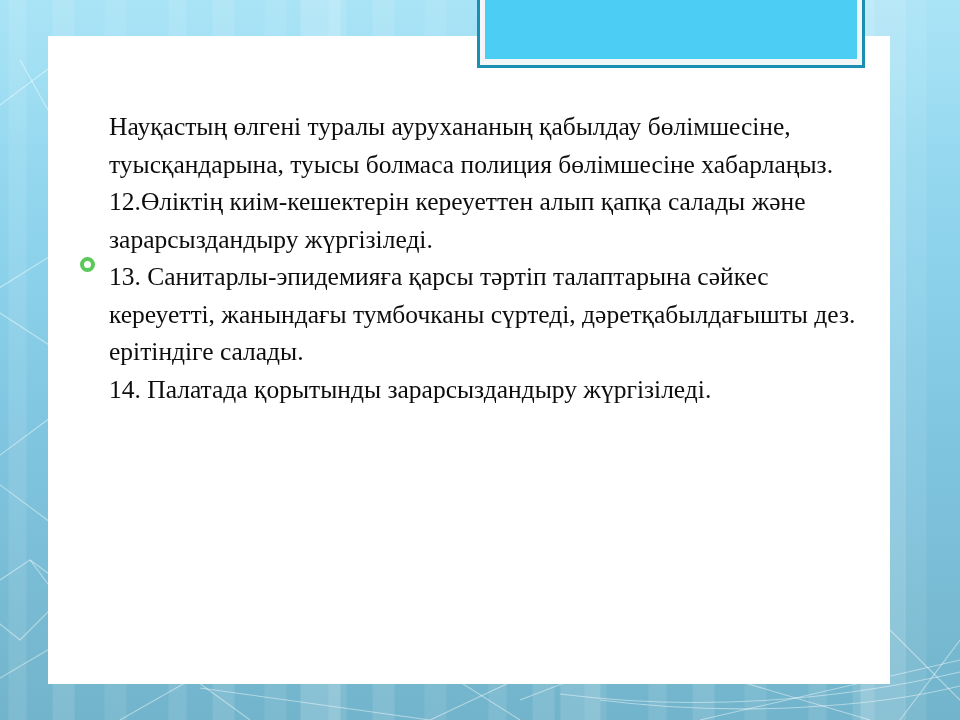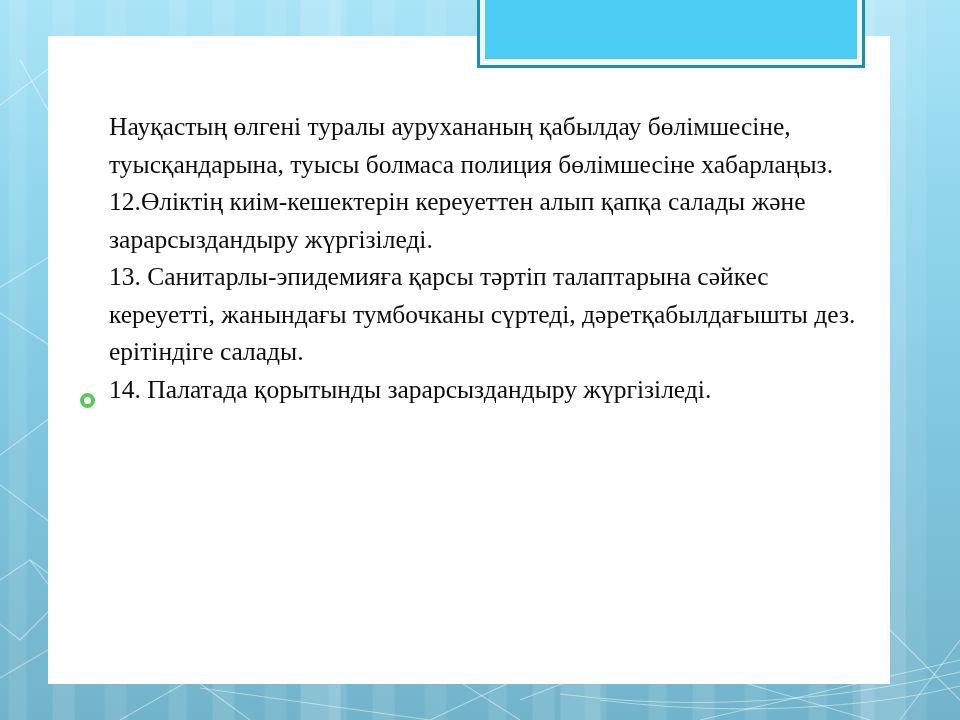--- a/index.html
+++ b/index.html
@@ -127,21 +127,21 @@
   
   .body-block {
     position: absolute;
     left: 80px;
     top: 108px;
     width: 800px;
   }
 
   .bullet-row {
     display: flex;
-    align-items: flex-end;
+    align-items: center;
   }
 
   .bullet-marker {
     flex: 0 0 auto;
     width: 15px;
     height: 15px;
     margin-top: 13px;
     margin-right: 14px;
     border-radius: 50%;
     border: 4px solid #5ac85a;

